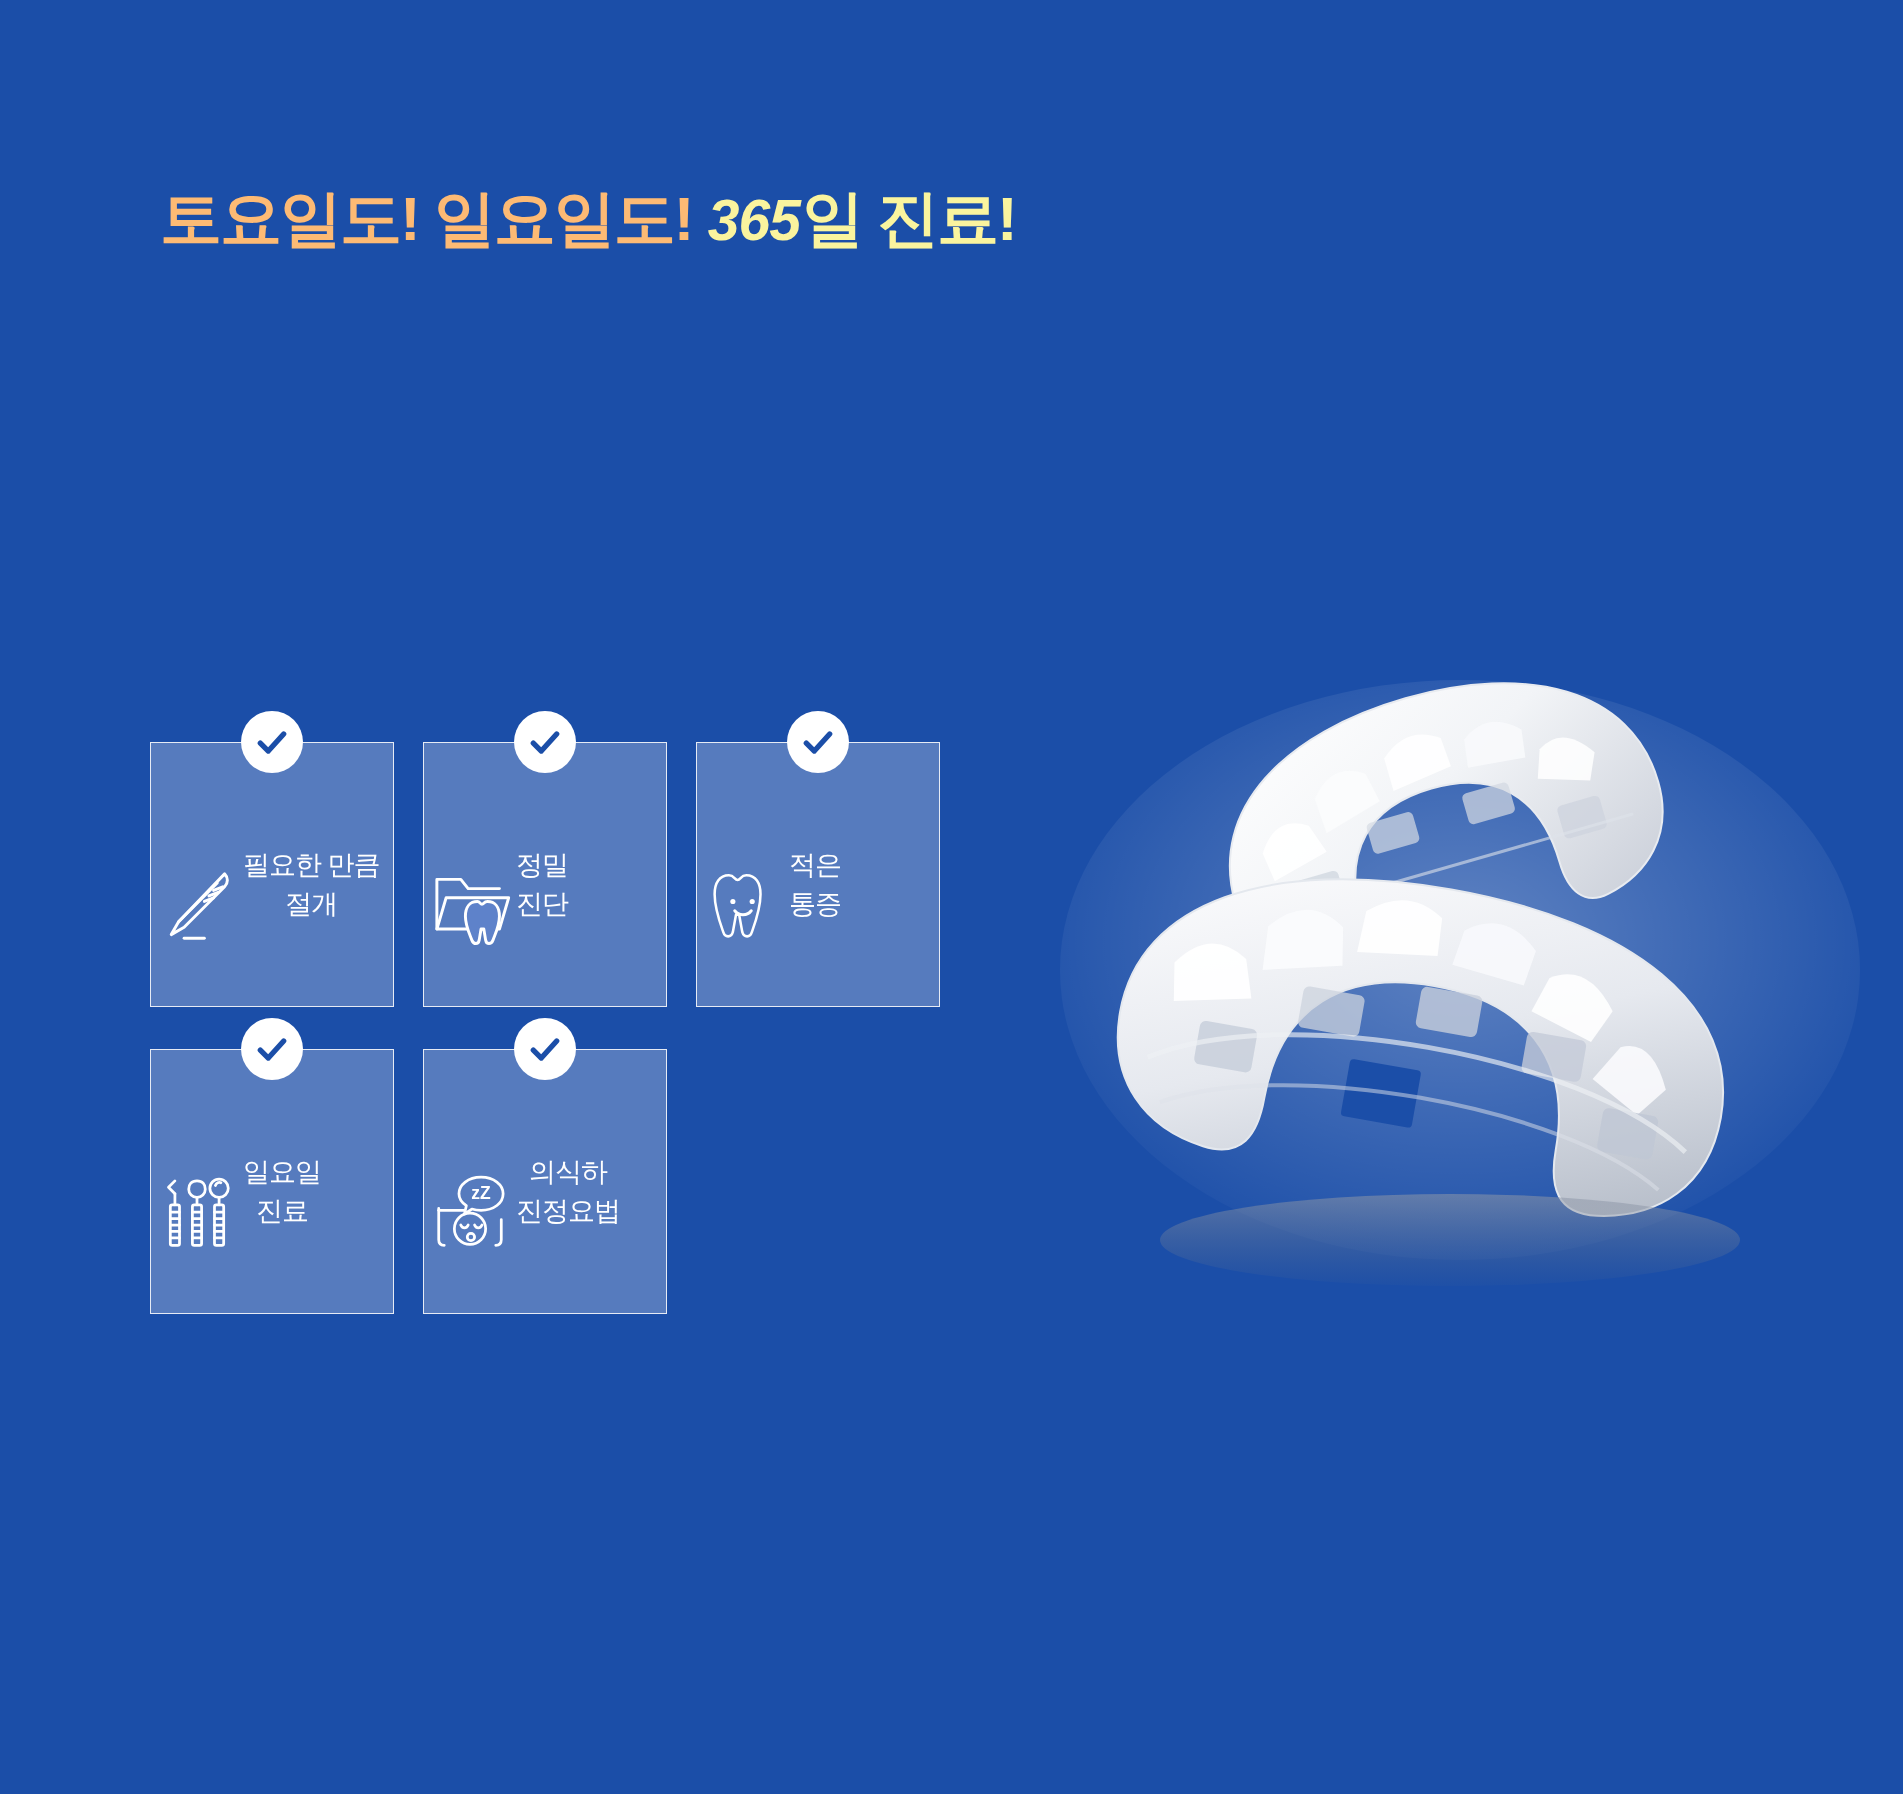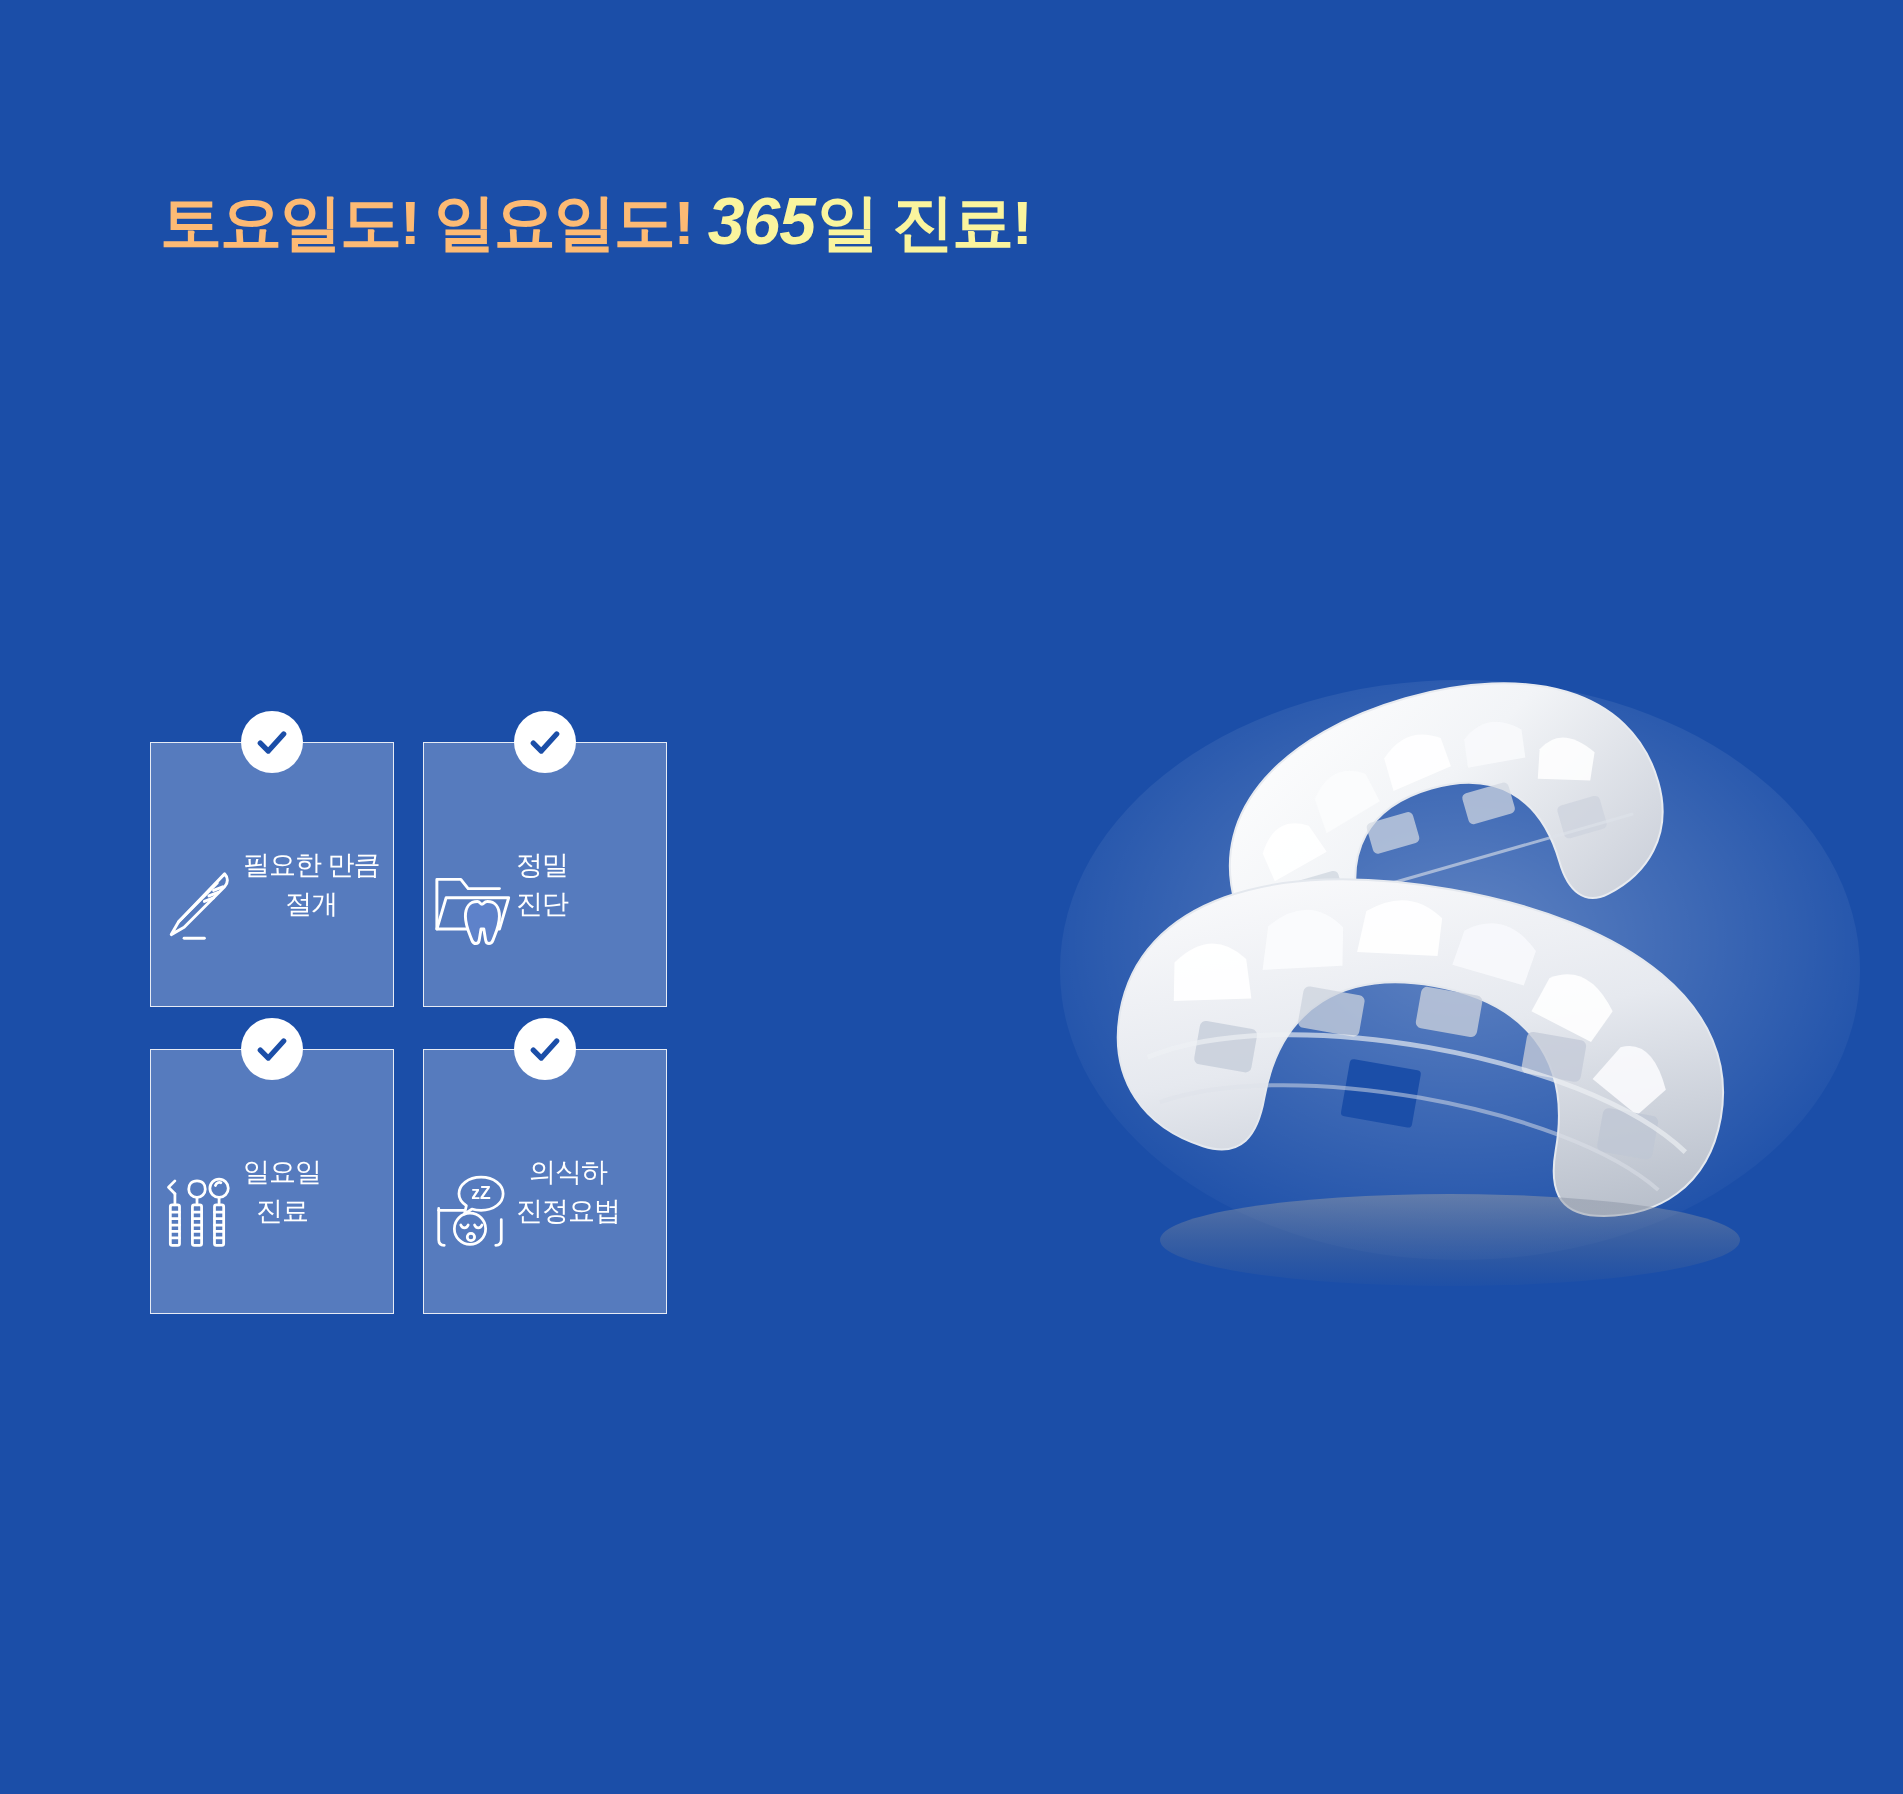--- a/index.html
+++ b/index.html
@@ -33,21 +33,21 @@
     font-size:62px;
     font-weight:bold;
     letter-spacing:-2px;
     white-space:nowrap;
     line-height:1;
   }
   .tx-white { color:#fdba74; }
   .tx-yellow { color:#faf49e; }
   #eyebrow .num {
     font-style:italic;
-    font-size:66px;
+    font-size:57px;
     letter-spacing:-1px;
     padding-right:2px;
   }
 
   
   #headline {
     position:absolute;
     left:150px; top:296px;
     font-size:104px;
     font-weight:bold;
@@ -244,20 +244,39 @@
               <path d="M14 74 L14 20 L40 20 L48 30 L82 30"></path>
               <path d="M14 74 L24 40 L92 40 L82 74 Z"></path>
               <path d="M58 44 C50 44 45 50 45 60 C45 70 49 78 52 86 C54 91 59 91 60 86 L62 74 L65 74 L67 86 C68 91 73 91 75 86 C78 78 82 70 82 60 C82 50 77 44 69 44 C65 44 65 47 63 47 C61 47 61 44 58 44 Z" fill="#5e82ca"></path>
             </g>
           </svg>
         </span>
         <span class="card-label">정밀
 진단</span>
       </div>
 
+      <div class="card">
+        <span class="badge">
+          <svg viewBox="0 0 32 32">
+              <path d="M5 17 L12.5 24.5 L27 8.5" fill="none" stroke="#1b4ea8" stroke-width="5" stroke-linecap="round" stroke-linejoin="round"></path>
+            </svg>
+        </span>
+        <span class="card-icon">
+          <svg viewBox="0 0 100 100">
+            <g fill="none" stroke="#ffffff" stroke-width="3.2" stroke-linecap="round" stroke-linejoin="round">
+              <path d="M32 14 C20 14 14 24 14 38 C14 56 20 72 25 86 C27 93 35 93 37 86 L41 64 L45 64 L49 86 C51 93 59 93 61 86 C66 72 72 56 72 38 C72 24 66 14 54 14 C47 14 47 20 43 20 C39 20 39 14 32 14 Z" transform="translate(14,0) scale(0.86) translate(-8,4)"></path>
+              <circle cx="39" cy="44" r="2.8" fill="#ffffff" stroke="none"></circle>
+              <circle cx="60" cy="44" r="2.8" fill="#ffffff" stroke="none"></circle>
+              <path d="M41 54 C45 60 55 60 59 54"></path>
+            </g>
+          </svg>
+        </span>
+        <span class="card-label">적은
+통증</span>
+      </div>
 
     </div>
 
     <div class="card-row">
 
       <div class="card">
         <span class="badge">
           <svg viewBox="0 0 32 32">
               <path d="M5 17 L12.5 24.5 L27 8.5" fill="none" stroke="#1b4ea8" stroke-width="5" stroke-linecap="round" stroke-linejoin="round"></path>
             </svg>

